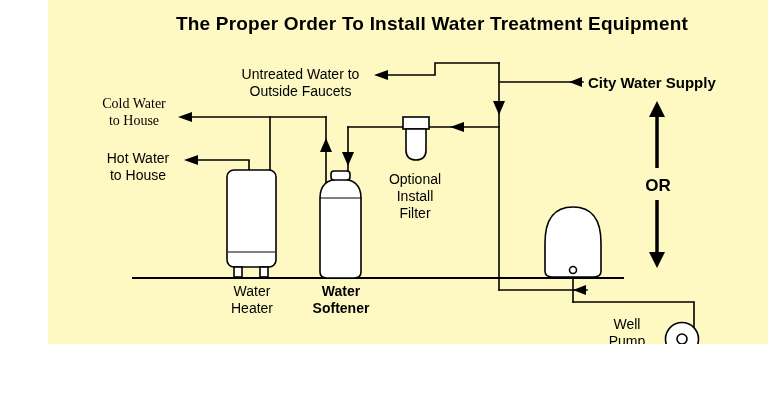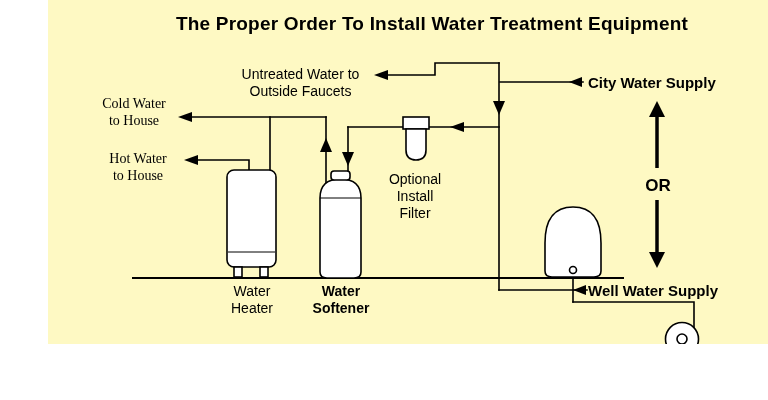--- a/index.html
+++ b/index.html
@@ -11,21 +11,21 @@
     position:absolute;left:0;top:13px;width:768px;text-align:center;
     font-size:19px;font-weight:bold;letter-spacing:0.2px;
   }
   .lbl{
     position:absolute;font-size:14px;line-height:1.22;text-align:center;
     white-space:pre-line;color:#000;
   }
   .bold{font-weight:bold;}
   #lbl-untreated{left:160px;top:66px;width:185px;}
   #lbl-cold{left:38px;top:95px;width:96px;font-family:Liberation Serif, serif;}
-  #lbl-hot{left:42px;top:150px;width:96px;font-family:Liberation Serif, serif;}
+  #lbl-hot{left:42px;top:150px;width:96px;}
   #lbl-heater{left:156px;top:283px;width:96px;}
   #lbl-softener{left:245px;top:283px;width:96px;}
   #lbl-filter{left:319px;top:171px;width:96px;}
   #lbl-tank{left:479px;top:163px;width:96px;}
   #lbl-or{left:586px;top:176px;width:48px;font-size:17px;}
   #lbl-city{left:540px;top:74px;font-size:15px;white-space:nowrap;text-align:right;}
   #lbl-wellsupply{left:540px;top:282px;font-size:15px;white-space:nowrap;text-align:left;}
   #lbl-wellpump{left:549px;top:316px;width:60px;}
   #diagram-svg{position:absolute;left:0;top:0;}
   #footer-bar{
@@ -119,18 +119,19 @@
 
   <div class="lbl" id="lbl-filter">Optional
 Install
 Filter</div>
 
 
   <div class="lbl bold" id="lbl-or">OR</div>
 
   <div class="lbl bold" id="lbl-city">City Water Supply</div>
 
-  <div class="lbl bold" id="lbl-wellsupply">Well Water Supply</div>
 
+  <div class="lbl" id="lbl-wellpump">Well
+Pump</div>
 
   <div id="footer-bar"></div>
 
 </div>
 
 </body></html>

